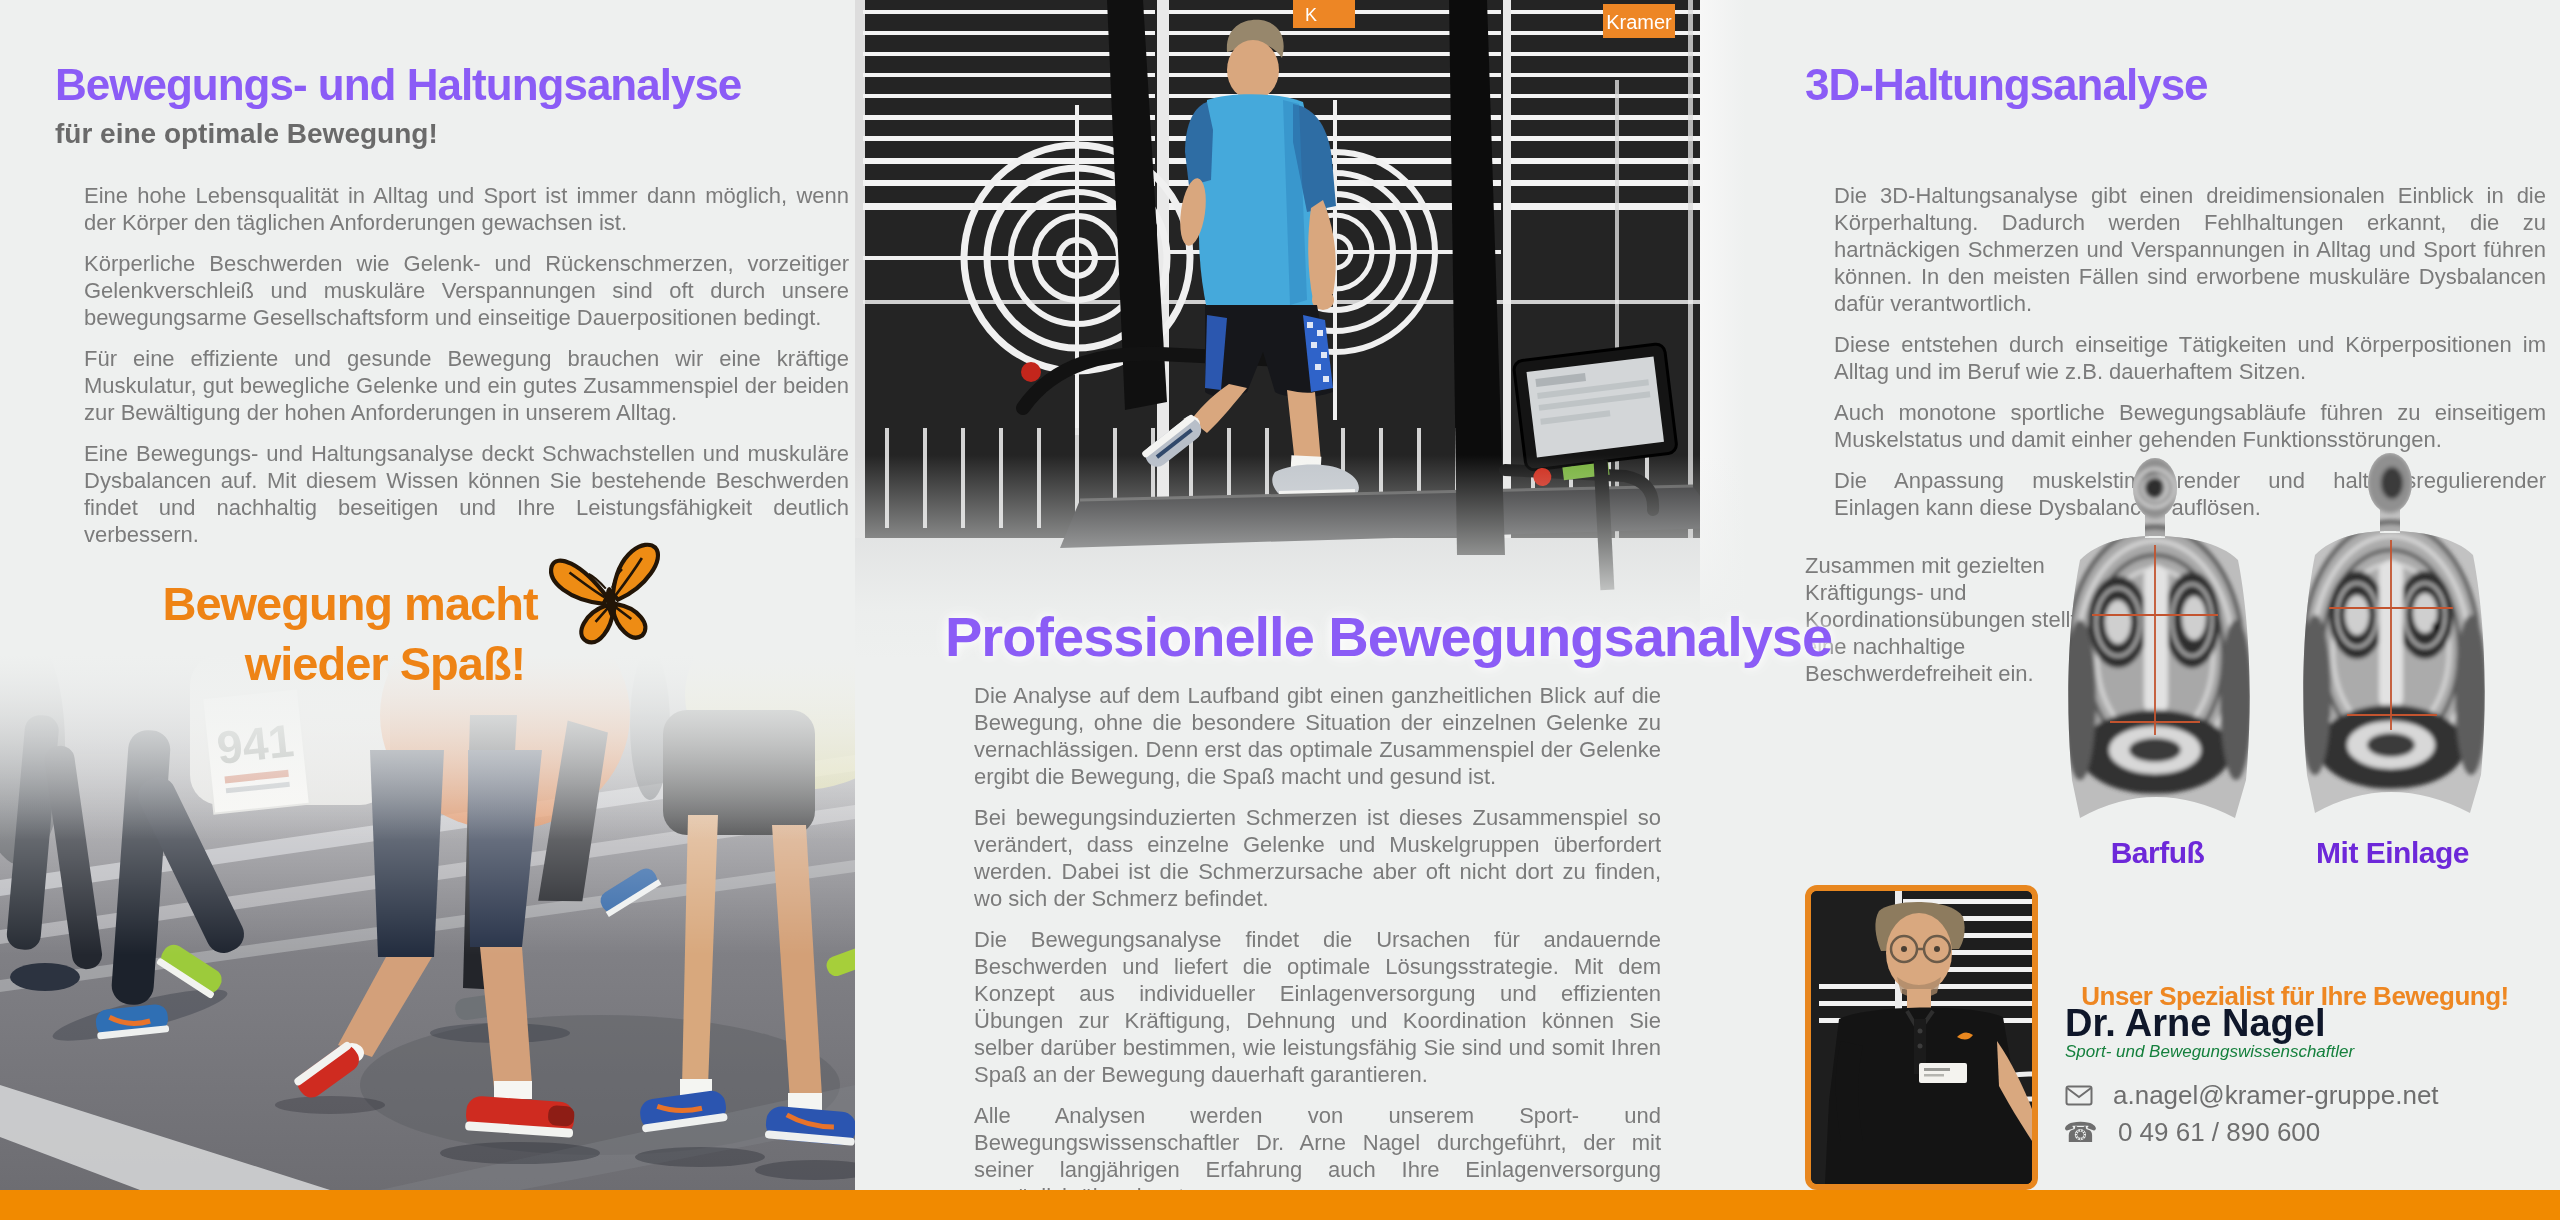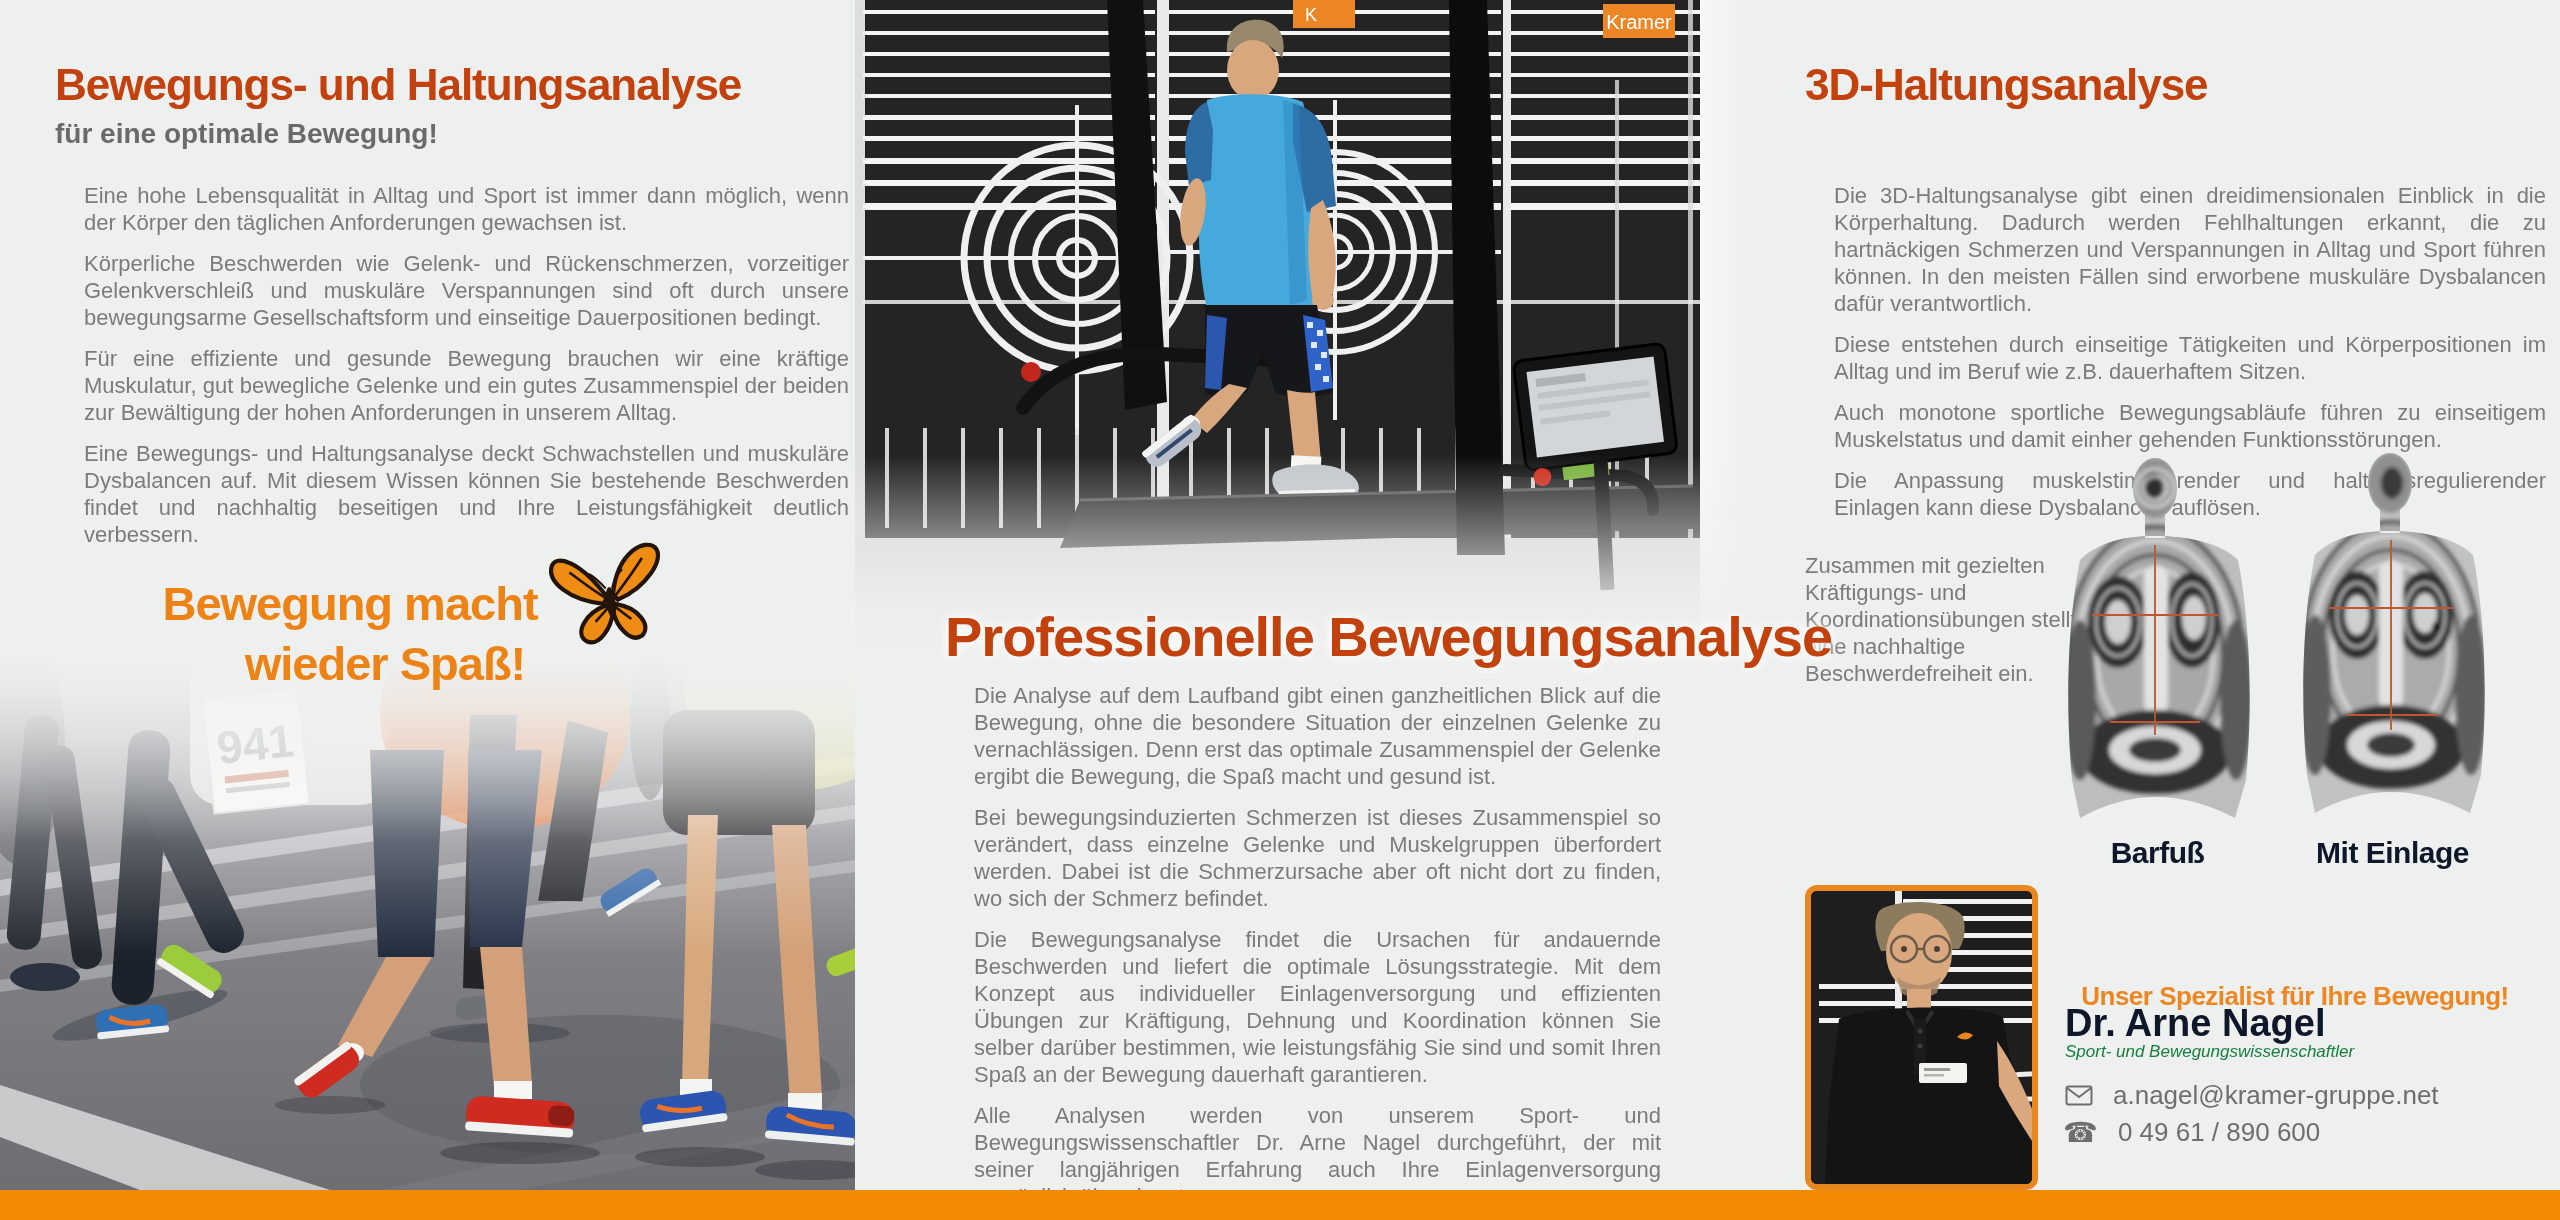--- a/index.html
+++ b/index.html
@@ -1,32 +1,32 @@
 <!DOCTYPE html>
 <html lang="de"><head>
 <meta charset="utf-8">
 <style>
   html,body{margin:0;padding:0;}
   .page{
     position:relative; width:2560px; height:1220px;
     background:#EEF0EF; overflow:hidden;
     font-family:"Liberation Sans", sans-serif;
   }
-  .h-orange{ color:#c2410c; font-weight:bold; letter-spacing:-1px; }
+  .h-orange{ color:#8b5cf6; font-weight:bold; letter-spacing:-1px; }
   .panel-title{ position:absolute; font-size:44px; line-height:1.05; }
   .subtitle{ position:absolute; font-size:28px; font-weight:bold; color:#6A6A6A; }
   .copy{ position:absolute; font-size:22px; line-height:27px; color:#7B7B7B;
          text-align:justify;margin-left:29px; }
   .copy p{ margin:0 0 14px 0; }
   .slogan{ position:absolute; font-size:47px; font-weight:bold; color:#EE8315;
            letter-spacing:-1px; line-height:1.0; text-align:center; z-index:6; }
   .photo{ position:absolute; z-index:1; }
   .mid-title{ position:absolute; font-size:56px; z-index:5;
               text-shadow:0 0 10px rgba(255,255,255,.95), 0 0 18px rgba(255,255,255,.8); }
-  .scan-label{ position:absolute; font-size:30px; font-weight:bold; color:#0f172a;
+  .scan-label{ position:absolute; font-size:30px; font-weight:bold; color:#6d28d9;
                text-align:center; z-index:4; letter-spacing:-0.5px;}
   .spec-heading{ position:absolute; font-size:26px; font-weight:bold; color:#EE8722;
                  letter-spacing:-0.5px; }
   .spec-name{ position:absolute; font-size:38px; font-weight:bold; color:#0f172a; }
   .spec-role{ position:absolute; font-size:17px; font-style:italic; color:#15803d; }
   .contact-row{ position:absolute; font-size:26px; color:#6E6E6E; display:flex;
                 align-items:center; gap:20px; }
   .bottom-bar{ position:absolute; left:0; top:1190px; width:2560px; height:30px;
                background:#F18A00; z-index:7; }
   .portrait-frame{ position:absolute; left:1805px; top:885px; width:233px; height:305px;

